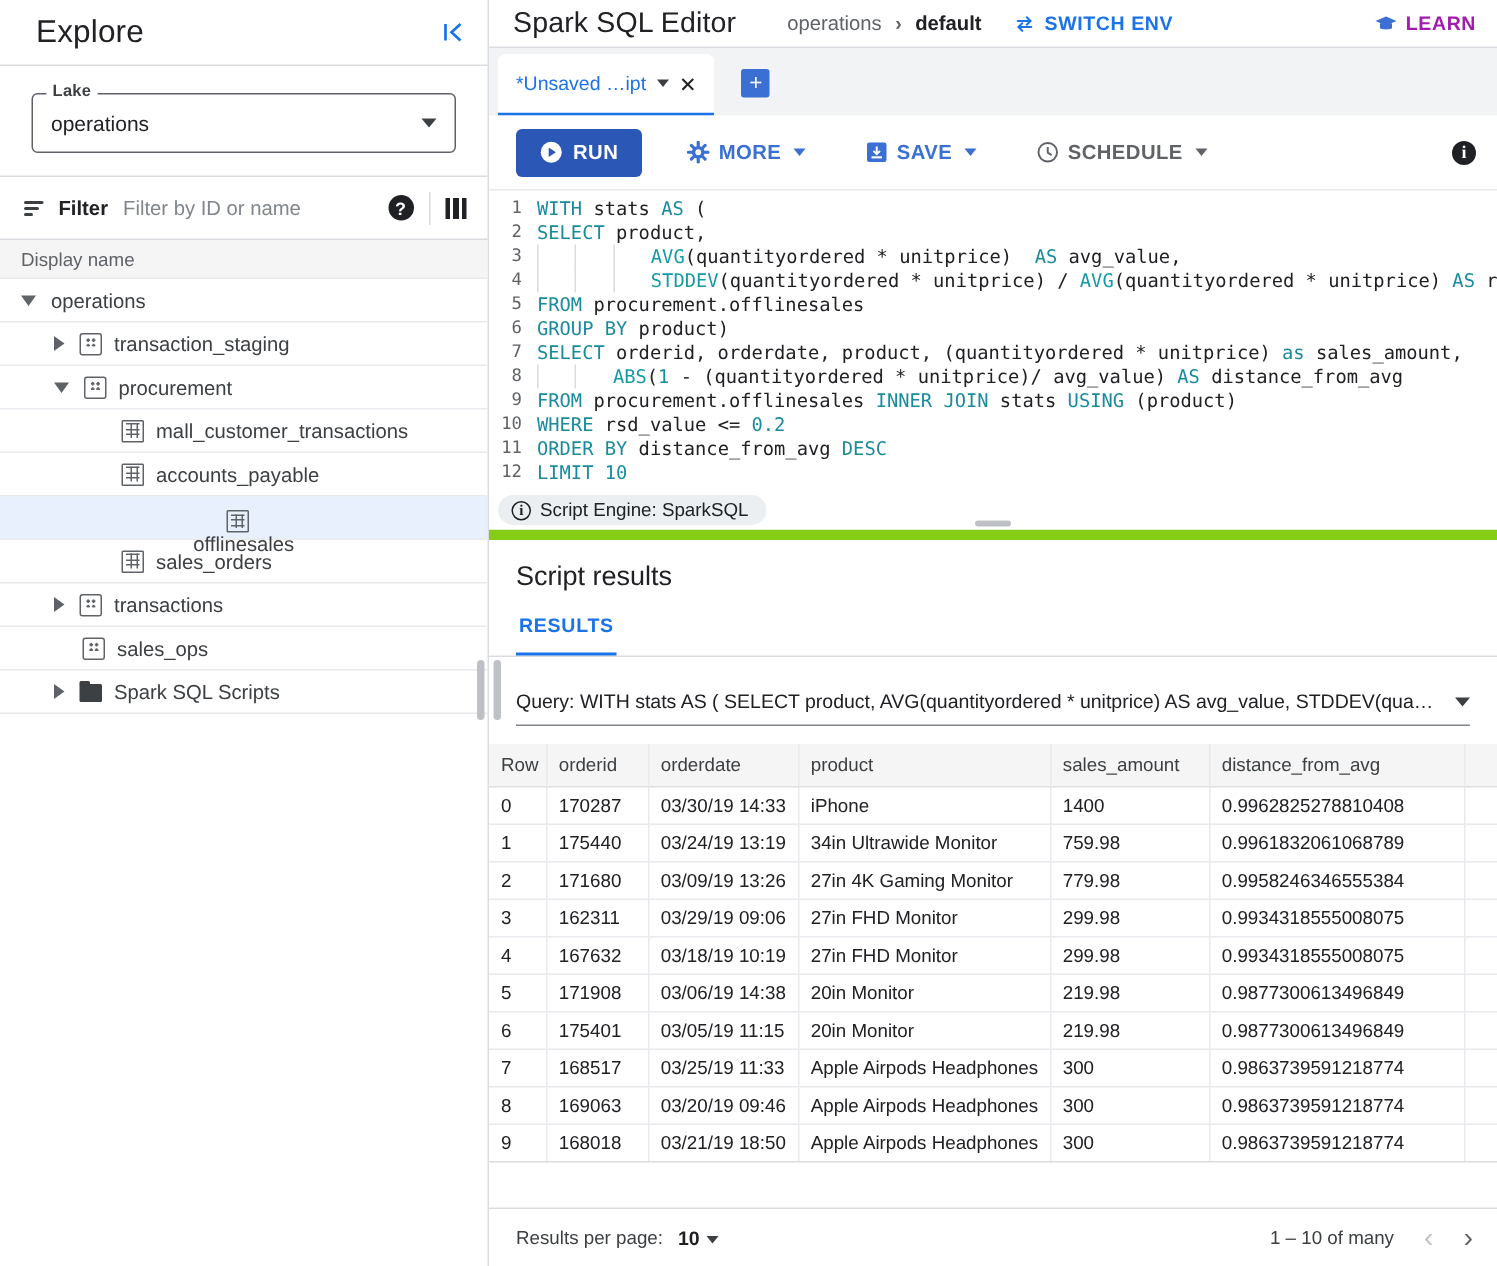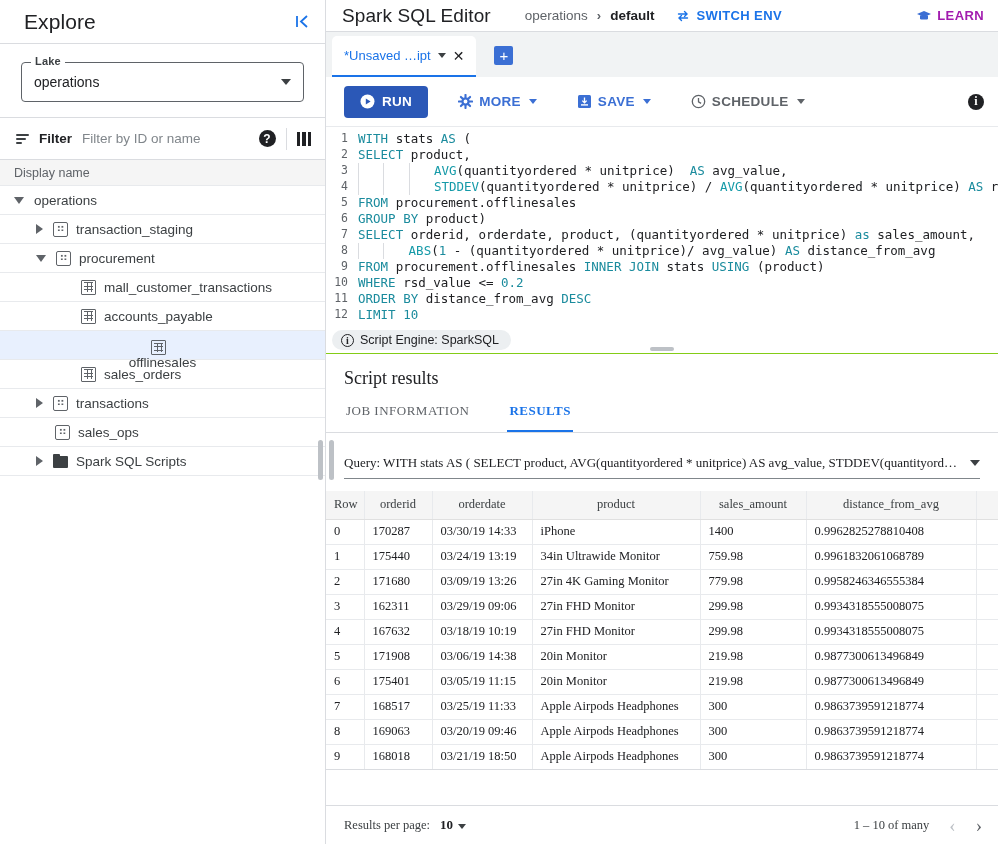--- a/index.html
+++ b/index.html
@@ -140,40 +140,40 @@
   .engine-row { height: 26px; display: flex; align-items: center; position: relative;
                 background: #fff; }
   .chip { display: flex; align-items: center; gap: 6px; background: #eceff1; border-radius: 13px;
           padding: 3px 12px 3px 9px; font-size: 12.5px; color: #202124; margin-left: 6px; }
   .chip-i { width: 13px; height: 13px; border: 1.4px solid #202124; border-radius: 50%;
             font-size: 10px; display: flex; align-items: center; justify-content: center;
             font-family: "Liberation Serif", serif; font-weight: bold; }
   .grabber { position: absolute; left: 50%; transform: translateX(-50%); bottom: 2px;
              width: 24px; height: 4px; background: #bdc1c6; border-radius: 2px; cursor: ns-resize; }
 
-  .results-pane { flex: 1; display: flex; flex-direction: column; border-top: 1px solid #84cc16;
-                  min-height: 0; font-family: Liberation Serif, serif; }
+  .results-pane { flex: 1; display: flex; flex-direction: column; border-top: 7px solid #84cc16;
+                  min-height: 0; }
   .results-title { font-size: 18px; color: #202124; padding: 14px 0 14px 18px; }
   .rtabs { display: flex; padding-left: 18px; border-bottom: 1px solid #dadce0; gap: 36px; }
   .rtab { font-size: 13px; color: #5f6368; letter-spacing: .5px; padding: 0 2px 11px 2px;
           cursor: pointer; }
   .rtab.active { color: #1a73e8; font-weight: 600; border-bottom: 2.5px solid #1a73e8; }
 
   .query-select { margin: 14px 18px 12px 18px; height: 32px; border-bottom: 1px solid #80868b;
                   display: flex; align-items: center; cursor: pointer; }
   .query-text { flex: 1; font-size: 13px; color: #202124; white-space: nowrap; overflow: hidden;
                 text-overflow: ellipsis; }
   .query-caret { width: 0; height: 0; border-left: 5px solid transparent;
                  border-right: 5px solid transparent; border-top: 6px solid #3c4043;
                  margin-left: 10px; }
 
   .tbl-wrap { flex: 1; overflow: hidden; }
   table.res { width: 100%; border-collapse: collapse; table-layout: fixed; }
   table.res th { background: #f5f5f5; font-size: 12.5px; color: #3c4043; font-weight: 400;
-                 text-align: center; height: 28px; padding: 0 8px; border-bottom: 1px solid #e0e0e0;
+                 text-align: left; height: 28px; padding: 0 8px; border-bottom: 1px solid #e0e0e0;
                  border-right: 1px solid #e8eaed; white-space: nowrap; }
   table.res td { font-size: 12.5px; color: #202124; height: 25px; padding: 0 8px;
                  border-bottom: 1px solid #e8eaed; border-right: 1px solid #e8eaed;
                  white-space: nowrap; overflow: hidden; }
   th.c-row, td.c-row { width: 38px; padding-left: 5px; }
   th.c-id, td.c-id { width: 68px; }
   th.c-dt, td.c-dt { width: 100px; }
   th.c-pd, td.c-pd { width: 168px; }
   th.c-sa, td.c-sa { width: 106px; }
   th.c-da, td.c-da { width: 170px; }
@@ -405,21 +405,20 @@
       <div class="chip">
         <span class="chip-i">i</span>
         <span>Script Engine: SparkSQL</span>
       </div>
       <div class="grabber"></div>
     </div>
 
     <div class="results-pane">
       <div class="results-title">Script results</div>
       <div class="rtabs" id="rtabs">
-          <div class="rtab">JOB INFORMATION</div>
           <div class="rtab active">RESULTS</div>
         </div>
 
       <div class="query-select">
         <span class="query-text">Query: WITH stats AS ( SELECT product, AVG(quantityordered * unitprice) AS avg_value, STDDEV(quantityorder…</span>
         <span class="query-caret"></span>
       </div>
 
       <div class="tbl-wrap">
         <table class="res">

